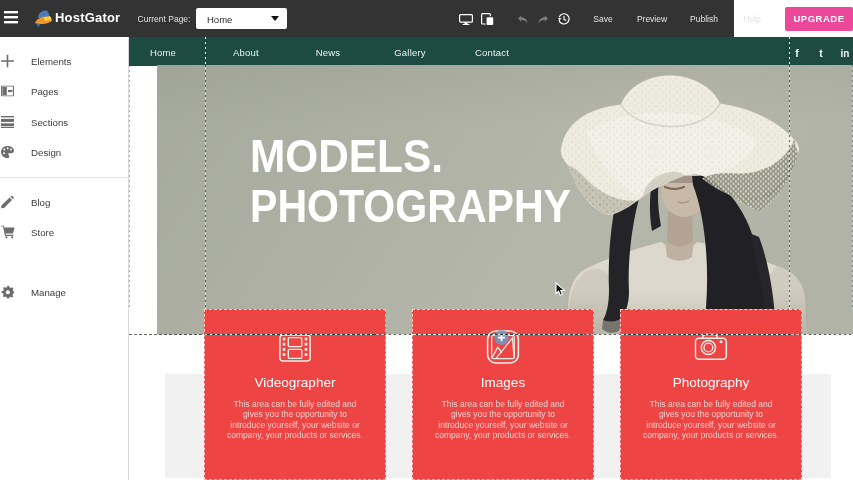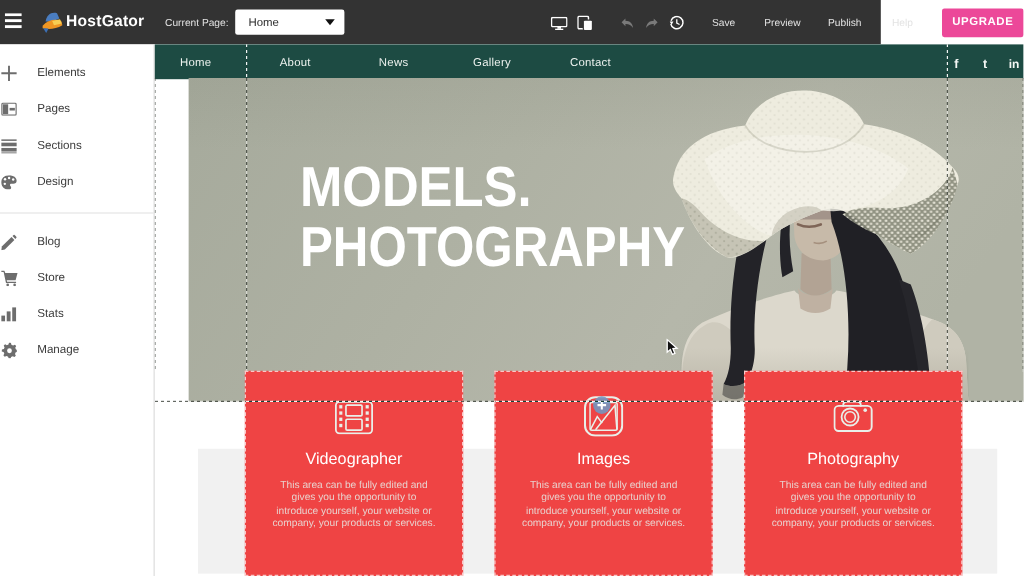--- a/index.html
+++ b/index.html
@@ -143,28 +143,20 @@
       <circle cx="11.2" cy="11.9" r="1.1" fill="#6d6d6d"></circle>
     </svg>
     <span>Store</span>
   </div>
   <div class="item" style="top:150px">
     <svg width="13" height="13" viewBox="0 0 13 13">
       <path d="M0.5 10 L0 13 L3 12.4 L11 4.4 L8.6 2 Z" fill="#6d6d6d"></path>
       <path d="M9.4 1.2 L10.8 0 L13 2.2 L11.8 3.6 Z" fill="#6d6d6d"></path>
     </svg>
     <span>Blog</span>
-  </div>
-  <div class="item" style="top:210px">
-    <svg width="13" height="12" viewBox="0 0 13 12">
-      <rect x="0" y="7" width="3.2" height="5" fill="#6d6d6d"></rect>
-      <rect x="4.6" y="3.5" width="3.2" height="8.5" fill="#6d6d6d"></rect>
-      <rect x="9.2" y="0" width="3.2" height="12" fill="#6d6d6d"></rect>
-    </svg>
-    <span>Stats</span>
   </div>
   <div class="item" style="top:240px">
     <svg width="13" height="13" viewBox="0 0 13 13">
       <path d="M5.4 0 L7.6 0 L8 1.7 L9.5 2.3 L11 1.4 L12.6 3 L11.7 4.5 L12.3 6 L14 6.4 L13 8.6 L11.7 8.5 L10.9 9.9 L11.6 11.4 L10 12.6 L8.7 11.6 L7.2 12.2 L6.8 13.9 Z" fill="none"></path>
       <path d="M6.5 0 L8.1 0.2 L8.5 1.8 L9.9 2.4 L11.4 1.7 L12.5 2.9 L11.7 4.3 L12.3 5.7 L13.9 6.1 L13.7 7.7 L12.1 8.1 L11.5 9.5 L12.2 11 L11 12.1 L9.6 11.3 L8.2 11.9 L7.8 13.5 L6.2 13.3 L5.8 11.7 L4.4 11.1 L2.9 11.8 L1.8 10.6 L2.6 9.2 L2 7.8 L0.4 7.4 L0.6 5.8 L2.2 5.4 L2.8 4 L2.1 2.5 L3.3 1.4 L4.7 2.2 L6.1 1.6 Z" fill="#6d6d6d"></path>
       <circle cx="6.9" cy="6.8" r="2" fill="#fff"></circle>
     </svg>
     <span>Manage</span>
   </div>
 </div>

